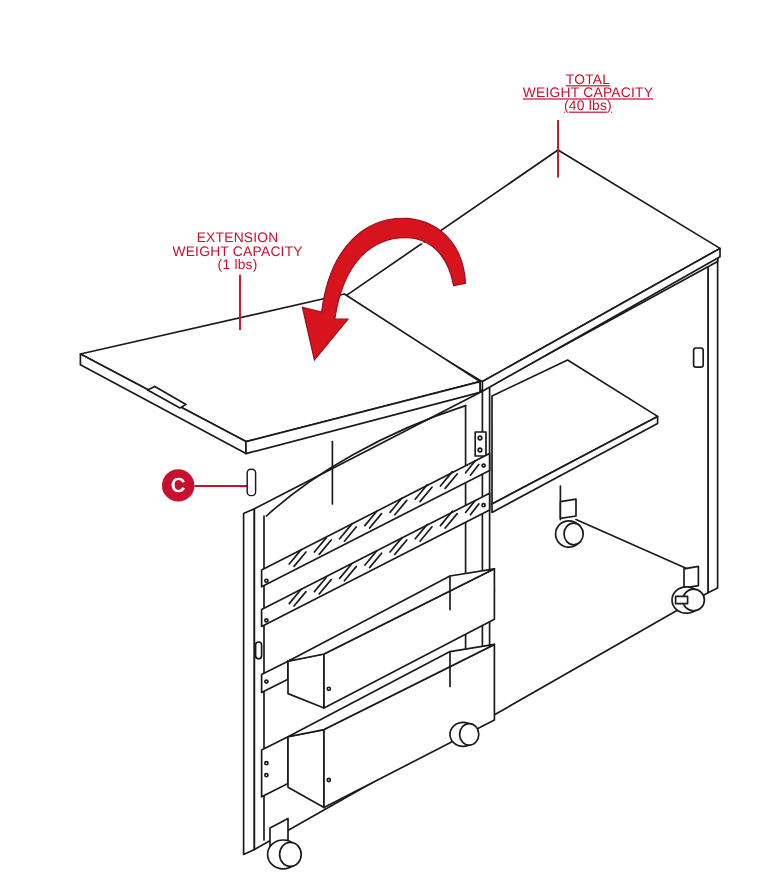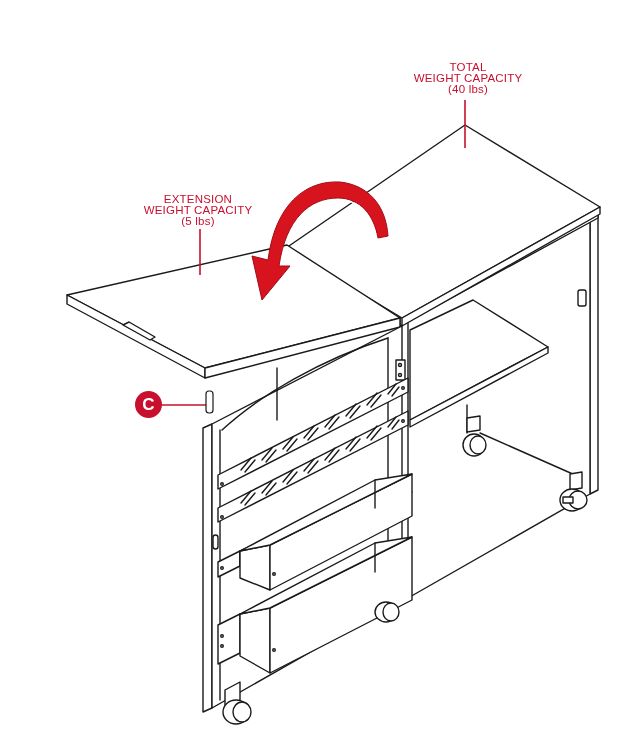--- a/index.html
+++ b/index.html
@@ -5,21 +5,21 @@
   html, body { margin: 0; padding: 0; background: #ffffff; }
   body { width: 636px; height: 739px; position: relative; overflow: hidden; font-family: "Liberation Sans", sans-serif; }
   #stage { position: absolute; left: 0; top: 0; width: 636px; height: 739px; }
   .label {
     position: absolute; text-align: center; color: #c8102e;
     font-family: "Liberation Sans", sans-serif; font-size: 11.5px; line-height: 11px;
     letter-spacing: 0.2px; text-transform: uppercase; white-space: nowrap;
   }
   .label span { display: block; }
   .label .lbs { text-transform: none; }
-  #label-total { left: 398px; top: 62px; width: 140px; }
+  #label-total { left: 420px; top: 62px; width: 140px; text-decoration: underline; }
   #label-ext { left: 128px; top: 194px; width: 140px; }
   .callout-c {
     position: absolute; left: 135px; top: 391px; width: 27px; height: 27px;
     border-radius: 50%; background: #c8102e; color: #fff;
     font-family: "Liberation Sans", sans-serif; font-weight: bold; font-size: 17px;
     line-height: 27px; text-align: center;
   }
 </style>
 </head>
 <body>
@@ -189,17 +189,17 @@
 
 <div class="label" id="label-total">
   <span>TOTAL</span>
   <span>WEIGHT CAPACITY</span>
   <span class="lbs">(40 lbs)</span>
 </div>
 
 <div class="label" id="label-ext">
   <span>EXTENSION</span>
   <span>WEIGHT CAPACITY</span>
-  <span class="lbs">(5 lbs)</span>
+  <span class="lbs">(1 lbs)</span>
 </div>
 
 <div class="callout-c">C</div>
 </div>
 
 </body></html>

